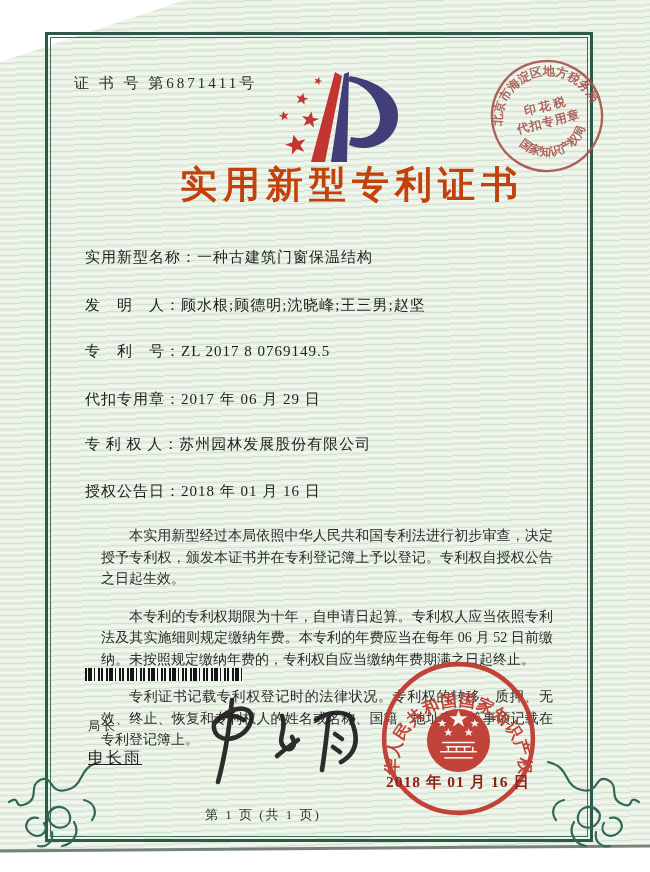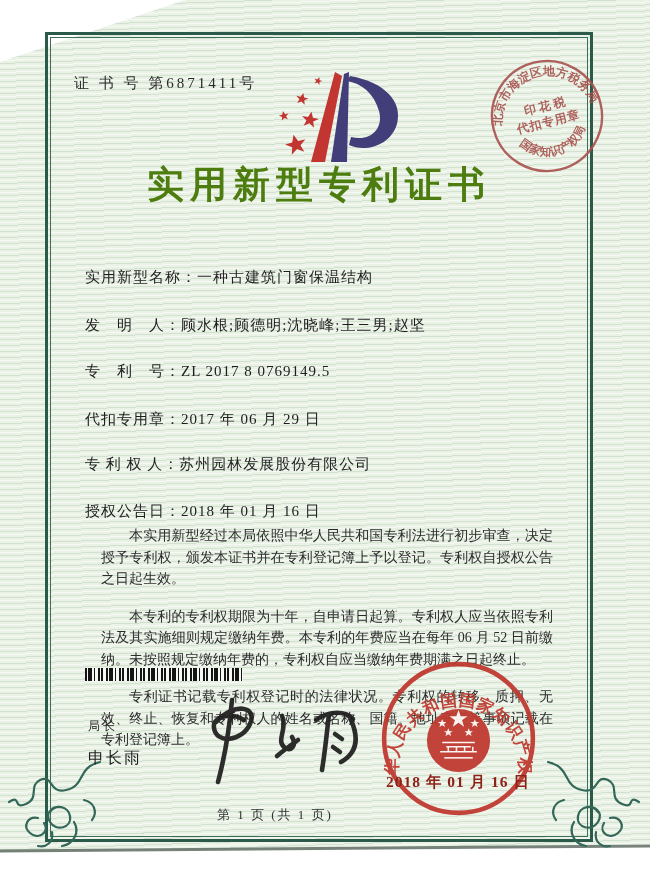--- a/index.html
+++ b/index.html
@@ -24,51 +24,51 @@
     position:absolute;left:45px;top:32px;width:548px;height:810px;
     border:3px solid #2b5a4b;box-sizing:border-box;
   }
   .frame::before{content:"";position:absolute;inset:2px;border:1px solid #3c6c5a;}
   .abs{position:absolute;}
   .cert-no{
     left:74px;top:74px;font-size:15px;letter-spacing:3px;color:#2a2a2a;text-align:center;
   }
   .title{
     left:45px;top:160px;width:548px;text-align:center;
-    font-size:37px;font-weight:bold;letter-spacing:6px;color:#4d7c0f;
+    font-size:37px;font-weight:bold;letter-spacing:6px;color:#c2410c;padding-left:33px;
   }
   .field{
-    left:85px;font-size:15px;color:#1e1e1e;letter-spacing:1px;white-space:pre;margin-top:20px;
+    left:85px;font-size:15px;color:#1e1e1e;letter-spacing:1px;white-space:pre;
   }
   .field .lab{display:inline-block;}
   .paras{
     left:85px;top:509px;width:484px;font-size:14px;line-height:21.5px;
     color:#2b2b2b;text-align:justify;
   }
   .paras p{margin:16px;text-indent:2em;}
   .barcode{
     left:85px;top:668px;width:158px;height:13px;
     background:repeating-linear-gradient(90deg,
       #141414 0 2px,#f6f8f4 2px 3px,#141414 3px 7px,#f6f8f4 7px 9px,
       #141414 9px 10px,#f6f8f4 10px 13px,#141414 13px 15px,#f6f8f4 15px 16px,
       #141414 16px 18px,#f6f8f4 18px 21px);
   }
   .signer-title{left:88px;top:718px;font-size:12px;letter-spacing:3px;color:#1d1d1d;
     font-family:"Liberation Sans","DejaVu Sans",sans-serif;}
   .signer-name{left:88px;top:748px;font-size:16px;letter-spacing:2px;color:#1d1d1d;
-    font-family:"Liberation Sans","DejaVu Sans",sans-serif;}
+    font-family:"Liberation Sans","DejaVu Sans",sans-serif;text-decoration:underline;}
   .sig-svg{left:178px;top:690px;}
   .seal-svg{left:377px;top:657px;opacity:.95;}
   .issue-date{
     left:386px;top:772px;font-size:15.5px;font-weight:bold;letter-spacing:1px;
     color:#8d2218;white-space:pre;
   }
   .footer{
     left:45px;top:806px;width:436px;text-align:center;
-    font-size:13px;letter-spacing:2px;color:#333;padding-left:12px;
+    font-size:13px;letter-spacing:2px;color:#333;
   }
   .stamp-svg{left:487px;top:56px;transform:rotate(-14deg);opacity:.9;}
   .logo-svg{left:261px;top:68px;}
   .flourish{position:absolute;width:100px;height:100px;}
   .fl-left{left:4px;top:756px;}
   .fl-right{left:544px;top:756px;transform:scaleX(-1);}
 </style>
 </head>
 <body>
 

